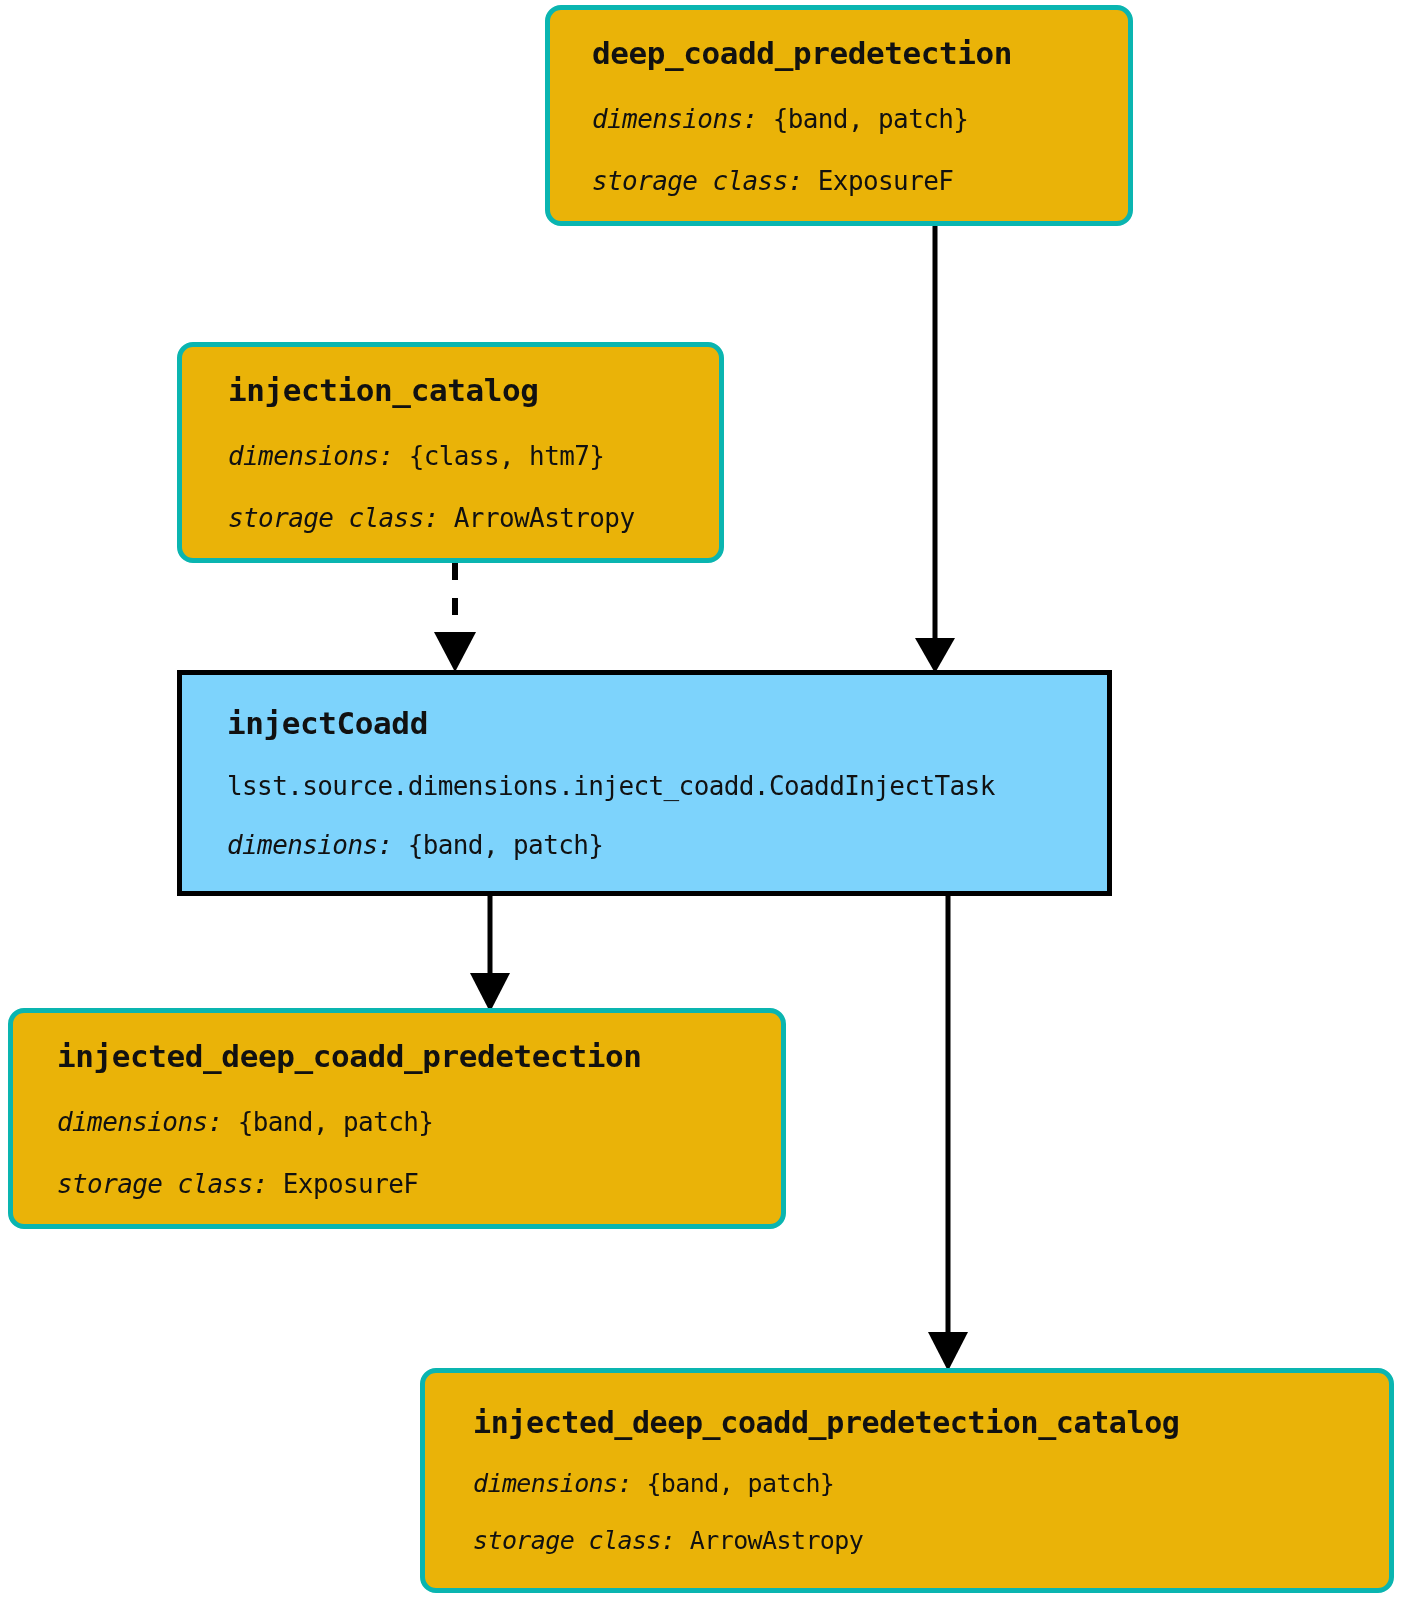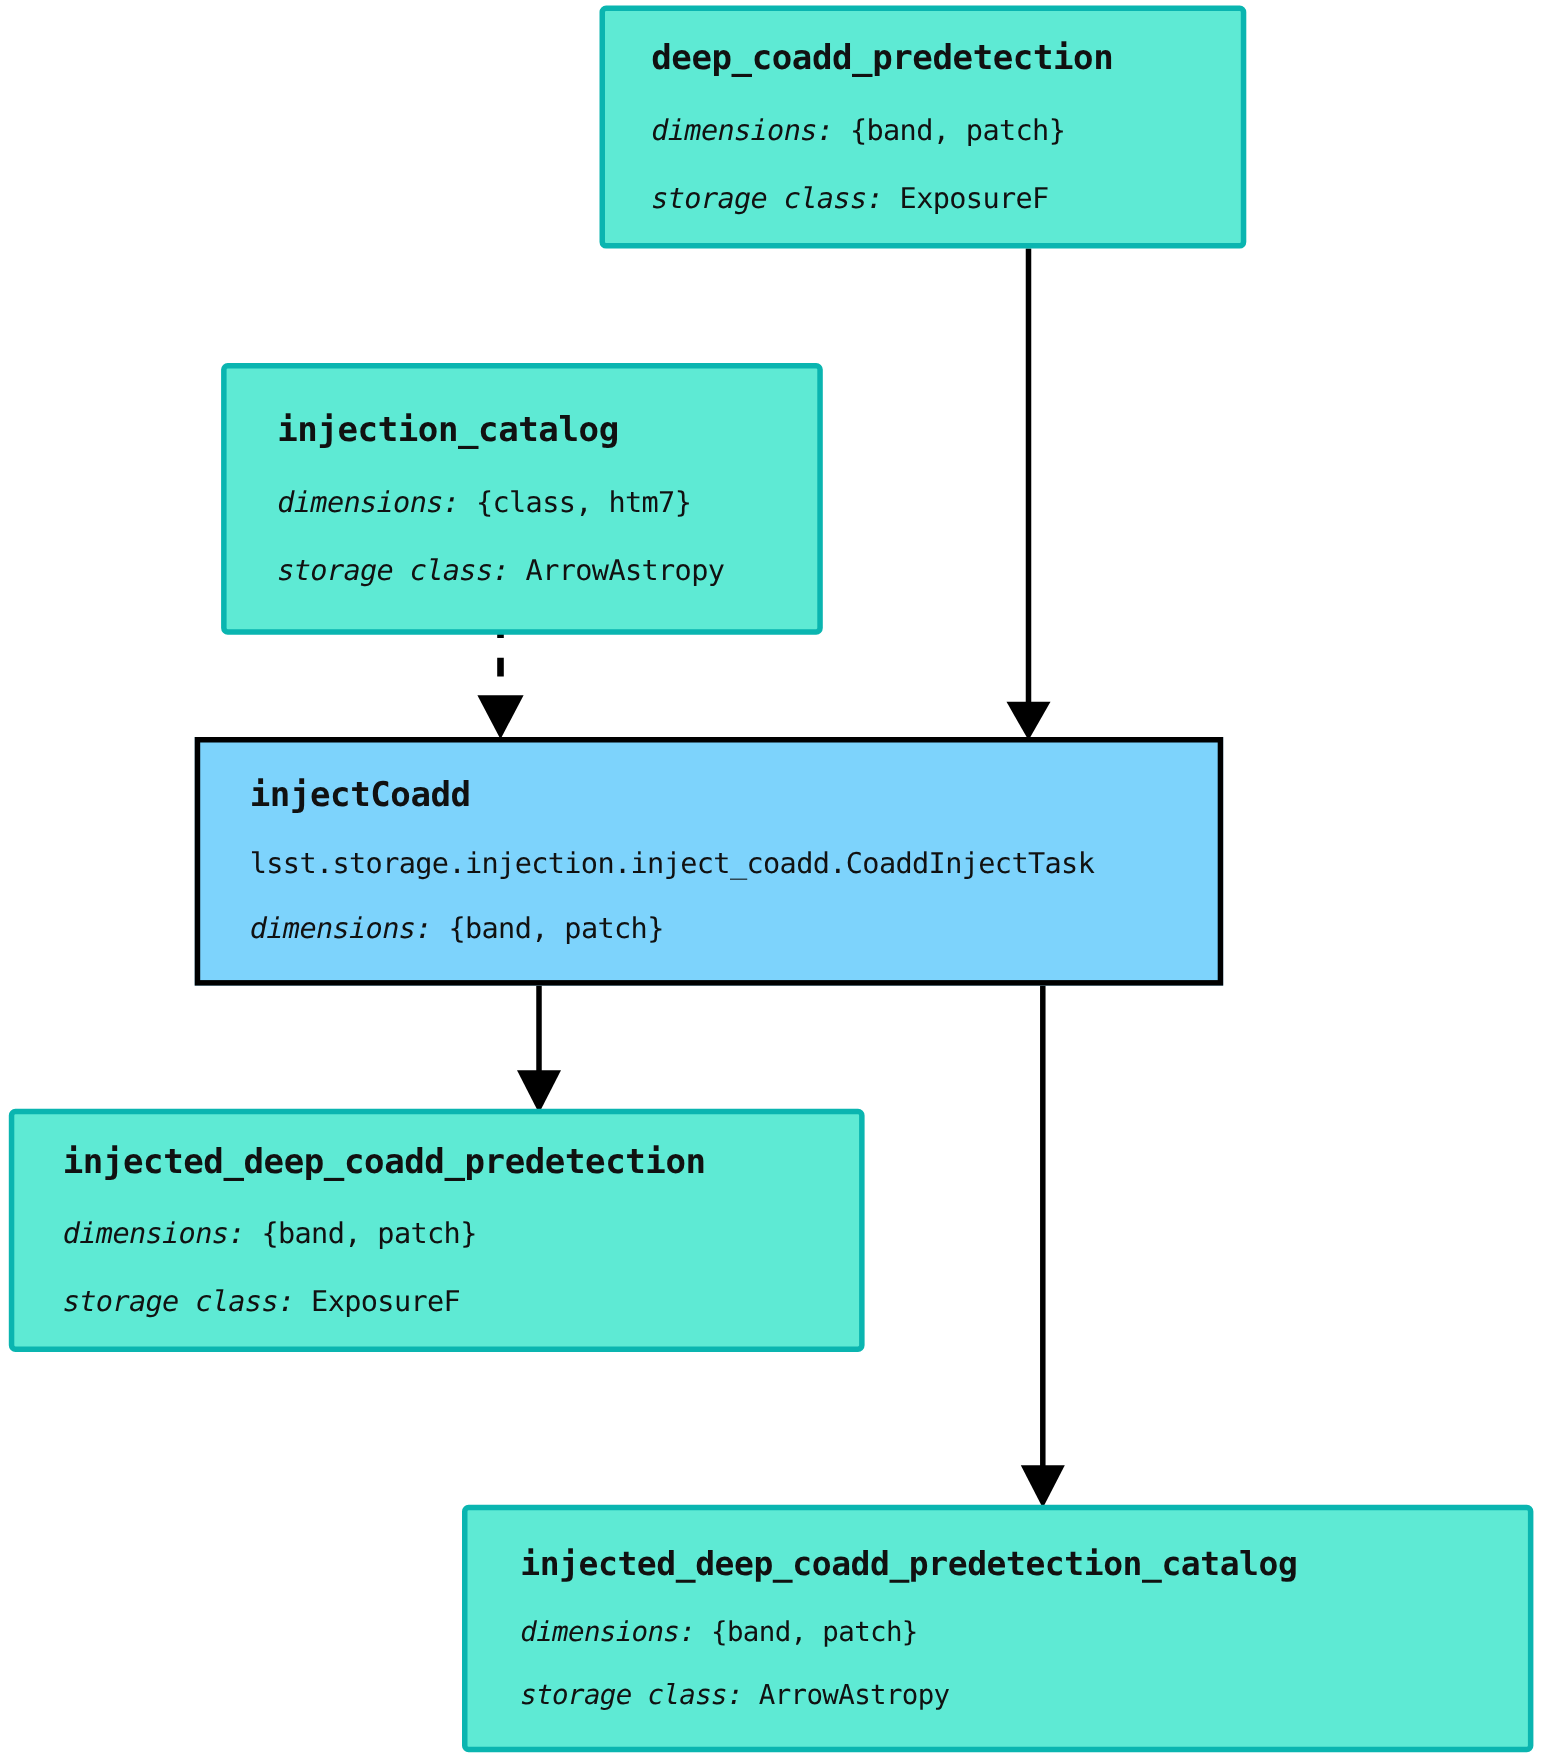--- a/index.html
+++ b/index.html
@@ -32,23 +32,23 @@
   }
 
   .node {
     position: absolute;
     box-sizing: border-box;
     z-index: 2;
   }
 
   
   .node.dataset {
-    background: #5eead4;
+    background: #eab308;
     border: 5px solid #0ab5b0;
-    border-radius: 6px;
+    border-radius: 16px;
   }
 
   
   .node.task {
     background: #7dd3fc;
     border: 5px solid #000000;
     border-radius: 0px;
   }
 
   .node-inner {
@@ -84,21 +84,21 @@
 
   
   #node-deep_coadd_predetection {
     left: 545px; top: 5px; width: 588px; height: 221px;
   }
   #node-deep_coadd_predetection .node-inner { padding: 0 0 0 42px; }
   #node-deep_coadd_predetection .node-title { margin-bottom: 37px; }
   #node-deep_coadd_predetection .node-line + .node-line { margin-top: 36px; }
 
   #node-injection_catalog {
-    left: 177px; top: 330px; width: 547px; height: 247px; margin-left: 24px;
+    left: 177px; top: 342px; width: 547px; height: 221px;
   }
   #node-injection_catalog .node-inner { padding: 0 0 0 46px; }
   #node-injection_catalog .node-title { margin-bottom: 37px; }
   #node-injection_catalog .node-line + .node-line { margin-top: 36px; }
 
   #node-injectCoadd {
     left: 177px; top: 670px; width: 935px; height: 226px;
   }
   #node-injectCoadd .node-inner { padding: 0 0 0 45px; }
   #node-injectCoadd .node-title { margin-bottom: 34px; }
@@ -166,21 +166,21 @@
     <div class="node-inner">
       <div class="node-title">injection_catalog</div>
       <div class="node-line"><span class="k">dimensions:</span> <span>{class, htm7}</span></div>
       <div class="node-line"><span class="k">storage class:</span> <span>ArrowAstropy</span></div>
     </div>
   </div>
 
   <div class="node task" id="node-injectCoadd">
     <div class="node-inner">
       <div class="node-title">injectCoadd</div>
-      <div class="node-line">lsst.storage.injection.inject_coadd.CoaddInjectTask</div>
+      <div class="node-line">lsst.source.dimensions.inject_coadd.CoaddInjectTask</div>
       <div class="node-line"><span class="k">dimensions:</span> <span>{band, patch}</span></div>
     </div>
   </div>
 
   <div class="node dataset" id="node-injected_deep_coadd_predetection">
     <div class="node-inner">
       <div class="node-title">injected_deep_coadd_predetection</div>
       <div class="node-line"><span class="k">dimensions:</span> <span>{band, patch}</span></div>
       <div class="node-line"><span class="k">storage class:</span> <span>ExposureF</span></div>
     </div>

